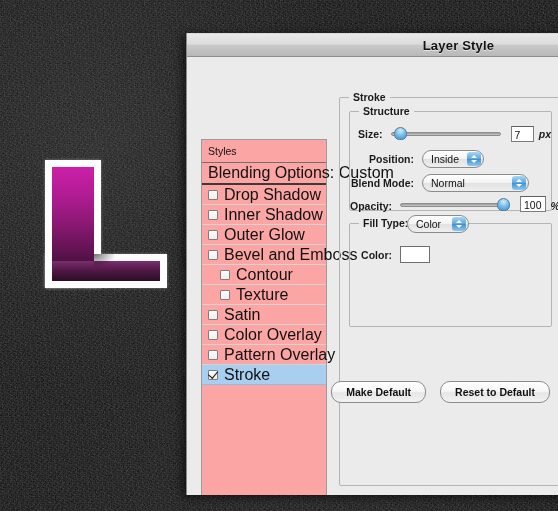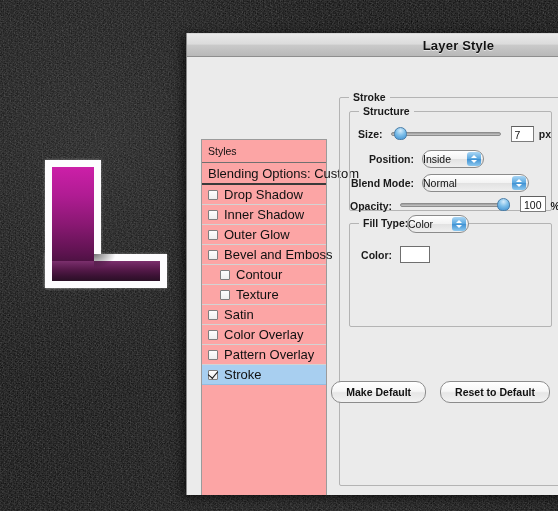--- a/index.html
+++ b/index.html
@@ -71,21 +71,21 @@
   #styleslist{
     position:absolute;left:14px;top:33px;width:126px;height:500px;
     background:#fca5a5;
     border:1px solid #9b9b9b;
     box-sizing:border-box;
     margin-top:48px;
   }
   .srow{
     height:20px;display:flex;align-items:center;
     padding-left:6px;box-sizing:border-box;
-    font-size:13px;color:#111;
+    font-size:16px;color:#111;
     border-bottom:1px solid #d3d3d3;
   }
   .srow.head{font-size:10.5px;border-bottom:1px solid #707070;height:23px;}
   .srow.head2{border-bottom:2px solid #3a3a3a;height:22px;}
   .srow.sel{background:#a8cff0;border-bottom:1px solid #93bde0;}
   .srow .lbl{white-space:nowrap;}
   .srow.indent{padding-left:18px;}
   .cbx{
     width:10px;height:10px;
     background:linear-gradient(to bottom,#fdfdfd,#eeeeee);
@@ -137,29 +137,29 @@
     box-sizing:border-box;
   }
 
   .numbox{
     background:#fff;border:1px solid #7d7d7d;
     height:16px;line-height:16px;
     font-size:10.5px;color:#111;
     padding:0 3px;box-sizing:border-box;
     border-top-color:#5f5f5f;
   }
-  .unit{font-size:10.5px;color:#1a1a1a;font-weight:bold;margin-left:5px;}
+  .unit{font-size:10.5px;color:#1a1a1a;font-weight:bold;margin-left:5px;font-style:italic;}
 
   
   .popup{
     position:relative;height:18px;
     background:linear-gradient(to bottom,#ffffff 0%,#f3f3f3 48%,#e2e2e2 52%,#efefef 100%);
     border:1px solid #8b8b8b;border-radius:9px;
     display:flex;align-items:center;
-    box-sizing:border-box;
+    padding-left:8px;box-sizing:border-box;
     font-size:10.5px;color:#111;
   }
   .popup .arrowbox{
     position:absolute;right:2px;top:1px;width:14px;height:14px;
     background:linear-gradient(to bottom,#aad6f4 0%,#5ba8e0 48%,#4092d3 52%,#8cc8ef 100%);
     border-radius:3px;
     display:flex;flex-direction:column;align-items:center;justify-content:center;
   }
   .arrowbox .au,.arrowbox .ad{
     width:0;height:0;border-left:3px solid transparent;border-right:3px solid transparent;

